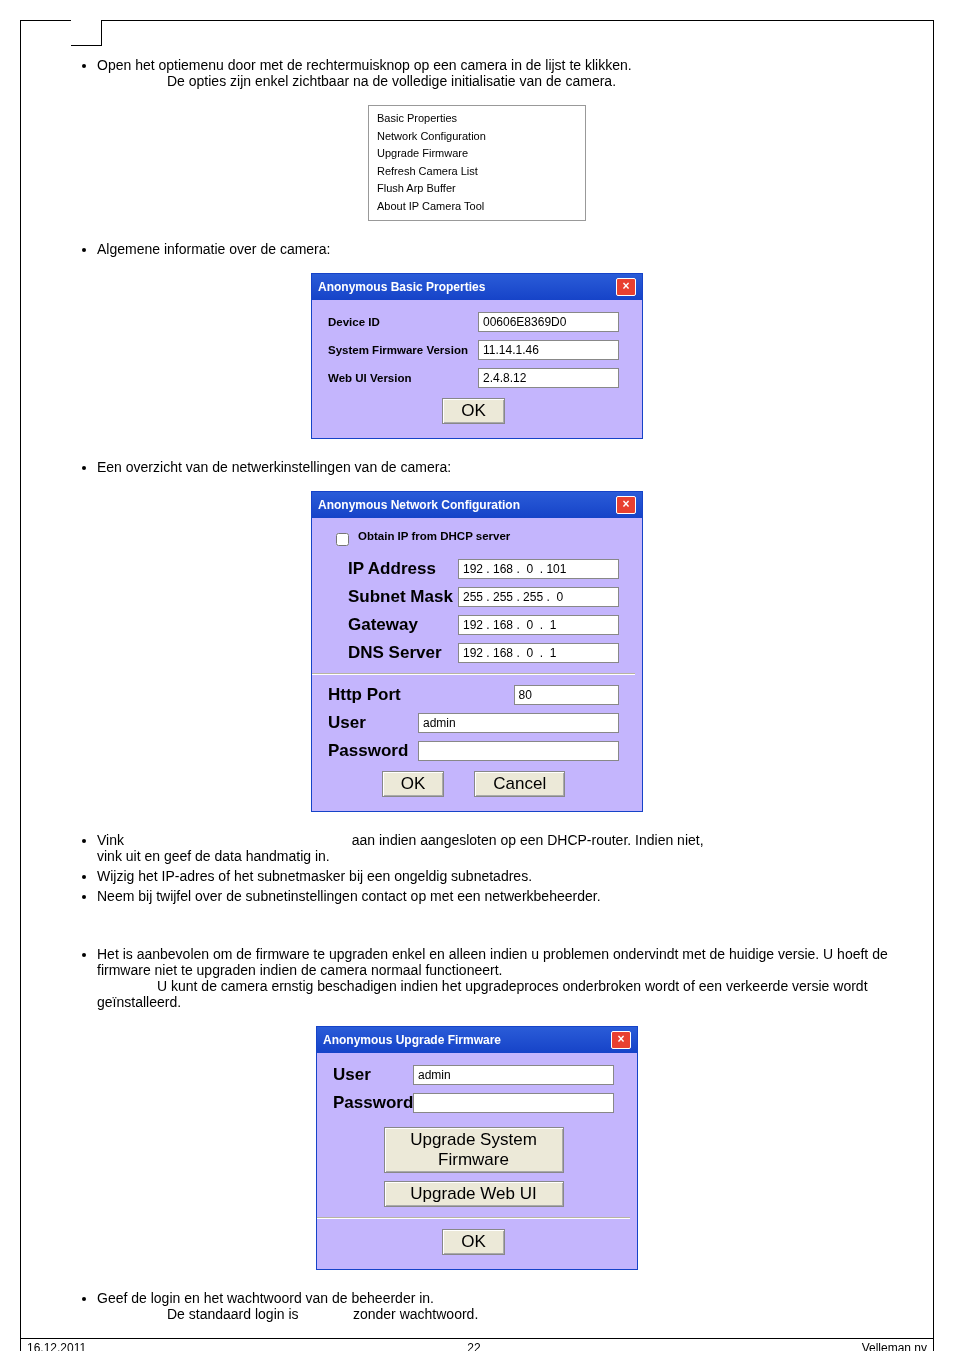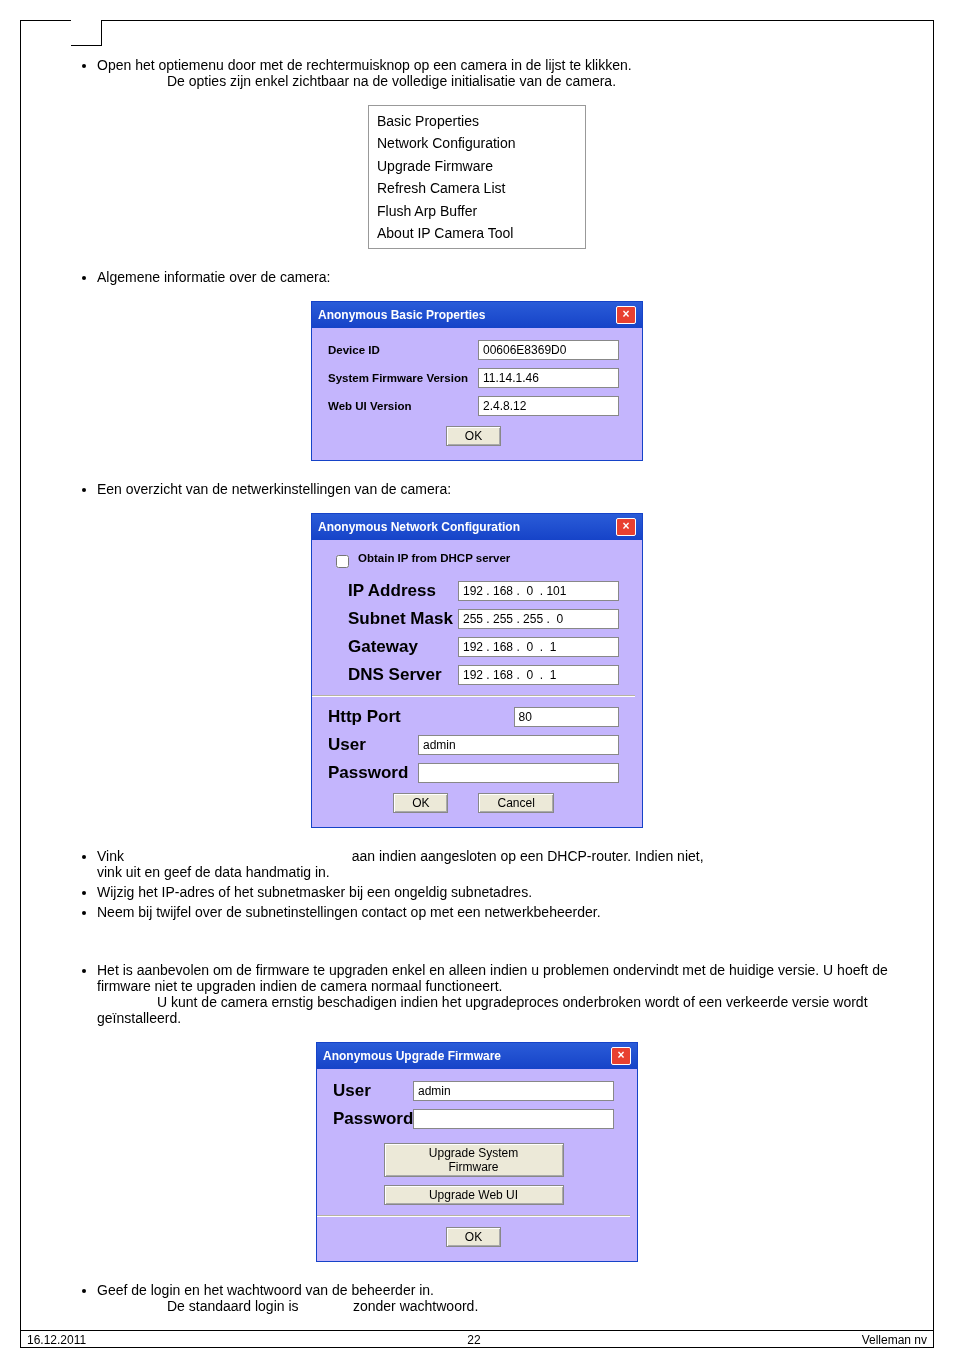--- a/index.html
+++ b/index.html
@@ -38,21 +38,21 @@
   }
   .indent-note {
     margin-left: 70px;
   }
   .context-menu {
     border: 1px solid #999;
     width: 200px;
     margin: 10px auto 20px auto;
     padding: 4px 8px;
     font-family: Tahoma, sans-serif;
-    font-size: 14px;
+    font-size: 11px;
     line-height: 1.6;
     background: #fff;
   }
   .dialog {
     width: 330px;
     margin: 10px auto 20px auto;
     border: 1px solid #1643c8;
     background: #c4b5fd;
     font-family: Tahoma, sans-serif;
     font-size: 12px;
@@ -105,21 +105,21 @@
     font-family: Tahoma, sans-serif;
     background: #fff;
     flex: 1;
     min-width: 0;
     height: 16px;
   }
   .btn {
     border: 1px solid #888;
     background: #ece9d8;
     padding: 2px 18px;
-    font-size: 12px;
+    font-size: 17px;
     font-family: Tahoma, sans-serif;
     cursor: pointer;
     box-shadow: 1px 1px 0 #fff inset, -1px -1px 0 #aaa inset;
   }
   .btn-row {
     text-align: center;
     margin-top: 10px;
   }
   .btn-wide {
     width: 180px;

